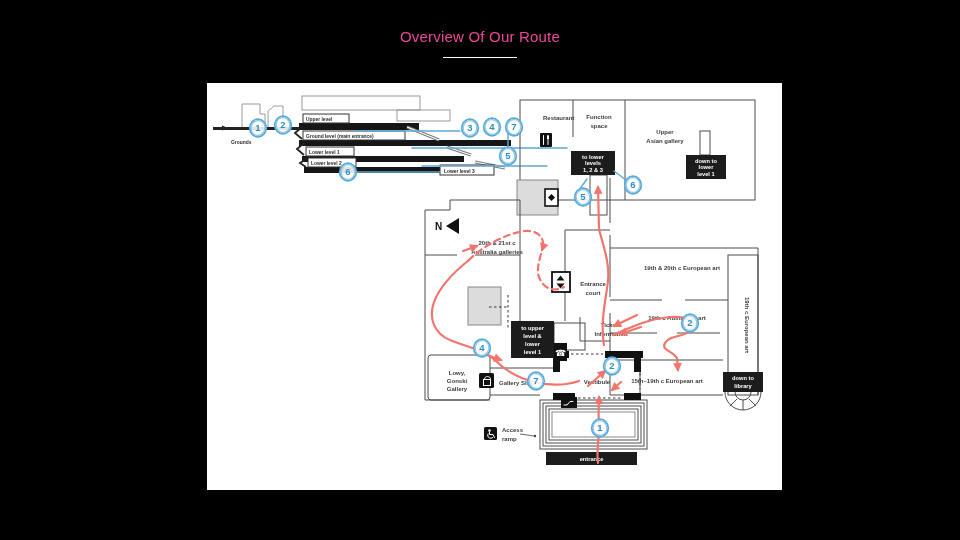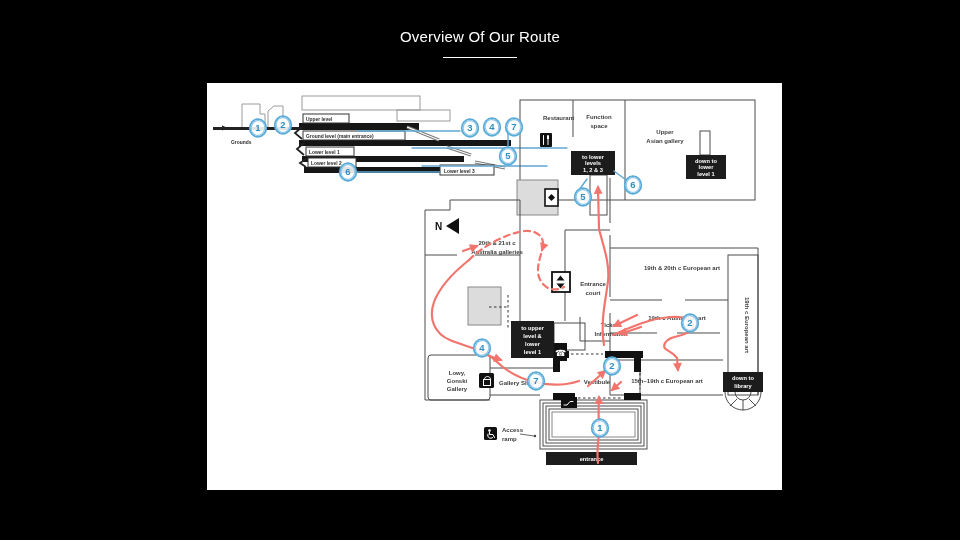--- a/index.html
+++ b/index.html
@@ -1,19 +1,19 @@
 <!DOCTYPE html>
 <html><head>
 <meta charset="utf-8">
 <style>
   html,body{margin:0;padding:0;}
   body{width:960px;height:540px;background:#000;position:relative;overflow:hidden;
        font-family:"Liberation Sans",sans-serif;}
   .slide-title{position:absolute;top:28px;left:0;width:100%;text-align:center;
-       color:#ffffff;font-size:15px;letter-spacing:.2px;}
+       color:#ec4899;font-size:15px;letter-spacing:.2px;}
   .title-rule{position:absolute;top:57px;left:443px;width:74px;height:1px;background:#fff;}
   .map-panel{position:absolute;left:207px;top:83px;width:575px;height:407px;background:#fff;}
   svg{display:block;}
 
   .wall{stroke:#4d4d4d;stroke-width:1;fill:none;}
   .wall-lt{stroke:#9a9a9a;stroke-width:1;fill:none;}
   .dash{stroke:#333;stroke-width:1;fill:none;stroke-dasharray:2.5 2.5;}
   .shade{fill:#dcdcdc;stroke:#888;stroke-width:1;}
   .bar{fill:#161616;}
   .lblbox{fill:#fff;stroke:#333;stroke-width:1;}

